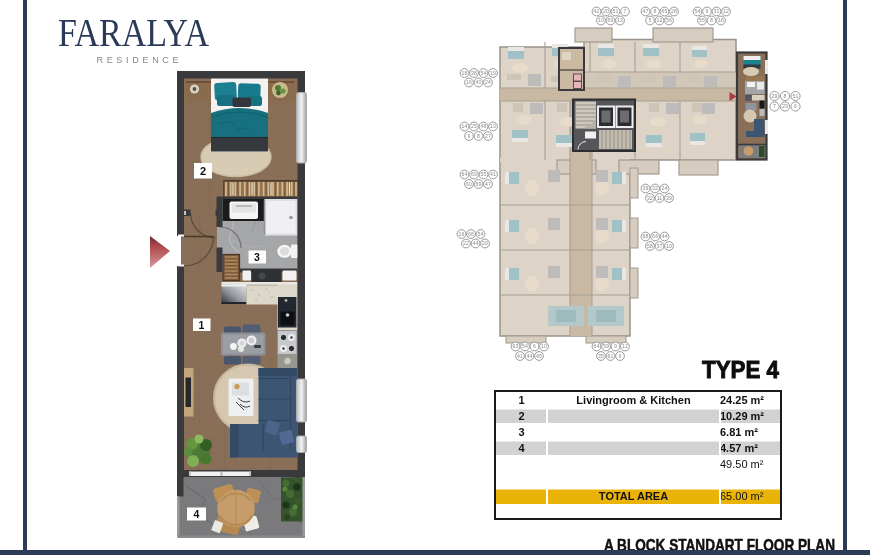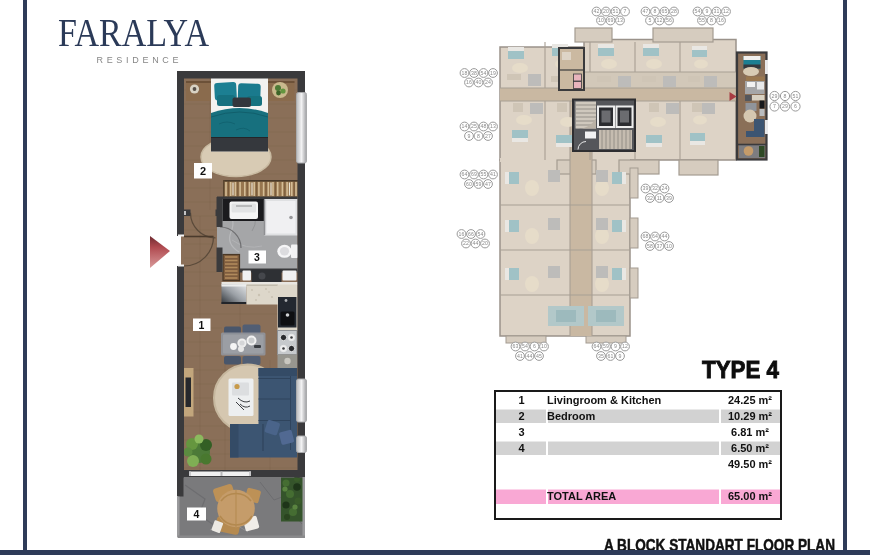--- a/index.html
+++ b/index.html
@@ -3,26 +3,26 @@
 <meta charset="utf-8">
 <style>
 html,body{margin:0;padding:0;background:#fff;}
 #page{position:relative;width:870px;height:555px;background:#fff;overflow:hidden;font-family:"Liberation Sans",sans-serif;}
 .abs{position:absolute;}
 #tablewrap{position:absolute;left:494px;top:390px;width:288px;height:130px;border:2px solid #1a1a1a;box-sizing:border-box;background:#fff;}
 .trow{position:relative;width:100%;height:16.05px;font-size:11px;font-weight:bold;color:#111;}
 .trow.g{background:#d2d2d2;box-shadow:inset 0 1.5px 0 #fff,inset 0 -1px 0 #fff;}
 .trow.g::before{content:"";position:absolute;left:49.5px;top:0;width:2.5px;height:100%;background:#fff;}
 .trow.g::after{content:"";position:absolute;left:222.5px;top:0;width:2.5px;height:100%;background:#fff;}
-.trow.gt{background:#f9a8d4;box-shadow:inset 0 1.5px 0 #fff;}
+.trow.gt{background:#eab308;box-shadow:inset 0 1.5px 0 #fff;}
 .trow.gt::before{content:"";position:absolute;left:49.5px;top:0;width:2.5px;height:100%;background:#fff;}
 .trow.gt::after{content:"";position:absolute;left:222.5px;top:0;width:2.5px;height:100%;background:#fff;}
 .c1{position:absolute;left:0;top:0;width:51px;height:100%;text-align:center;line-height:16px;}
-.c2{position:absolute;left:51px;top:0;width:173px;height:100%;text-align:left;line-height:16px;}
-.c3{position:absolute;left:224px;top:0;width:60px;height:100%;text-align:center;line-height:16px;}
+.c2{position:absolute;left:51px;top:0;width:173px;height:100%;text-align:center;line-height:16px;}
+.c3{position:absolute;left:224px;top:0;width:60px;height:100%;line-height:16px;}
 </style>
 </head>
 <body>
 <div id="page">
 
 <svg class="abs" style="left:0;top:0" width="870" height="555" viewBox="0 0 870 555">
 <defs>
 <linearGradient id="redg" x1="0" y1="0" x2="0" y2="1">
 <stop offset="0" stop-color="#6e2a30"></stop>
           <stop offset="0.35" stop-color="#b04a50"></stop>
@@ -934,34 +934,33 @@
 <div class="abs" style="left:0;top:550px;width:870px;height:5px;background:#2e3b58;"></div>
 
 <div id="tablewrap">
 <div class="trow">
         <div class="c1">1</div>
         <div class="c2">Livingroom &amp; Kitchen</div>
         <div class="c3">24.25 m²</div>
       </div>
 <div class="trow g">
         <div class="c1">2</div>
-        <div class="c2">Bedroom</div>
         <div class="c3">10.29 m²</div>
       </div>
 <div class="trow">
         <div class="c1">3</div>
         <div class="c3">6.81 m²</div>
       </div>
 <div class="trow g">
         <div class="c1">4</div>
-        <div class="c3">6.50 m²</div>
+        <div class="c3">4.57 m²</div>
       </div>
 <div class="trow">
-        <div class="c3" style="font-weight:bold">49.50 m²</div>
+        <div class="c3" style="font-weight:normal">49.50 m²</div>
       </div>
 <div class="trow"></div>
 <div class="trow gt">
         <div class="c2" style="font-weight:bold">TOTAL AREA</div>
-        <div class="c3" style="font-weight:bold">65.00 m²</div>
+        <div class="c3" style="font-weight:normal">65.00 m²</div>
       </div>
 </div>
 
 </div>
 
 </body></html>

